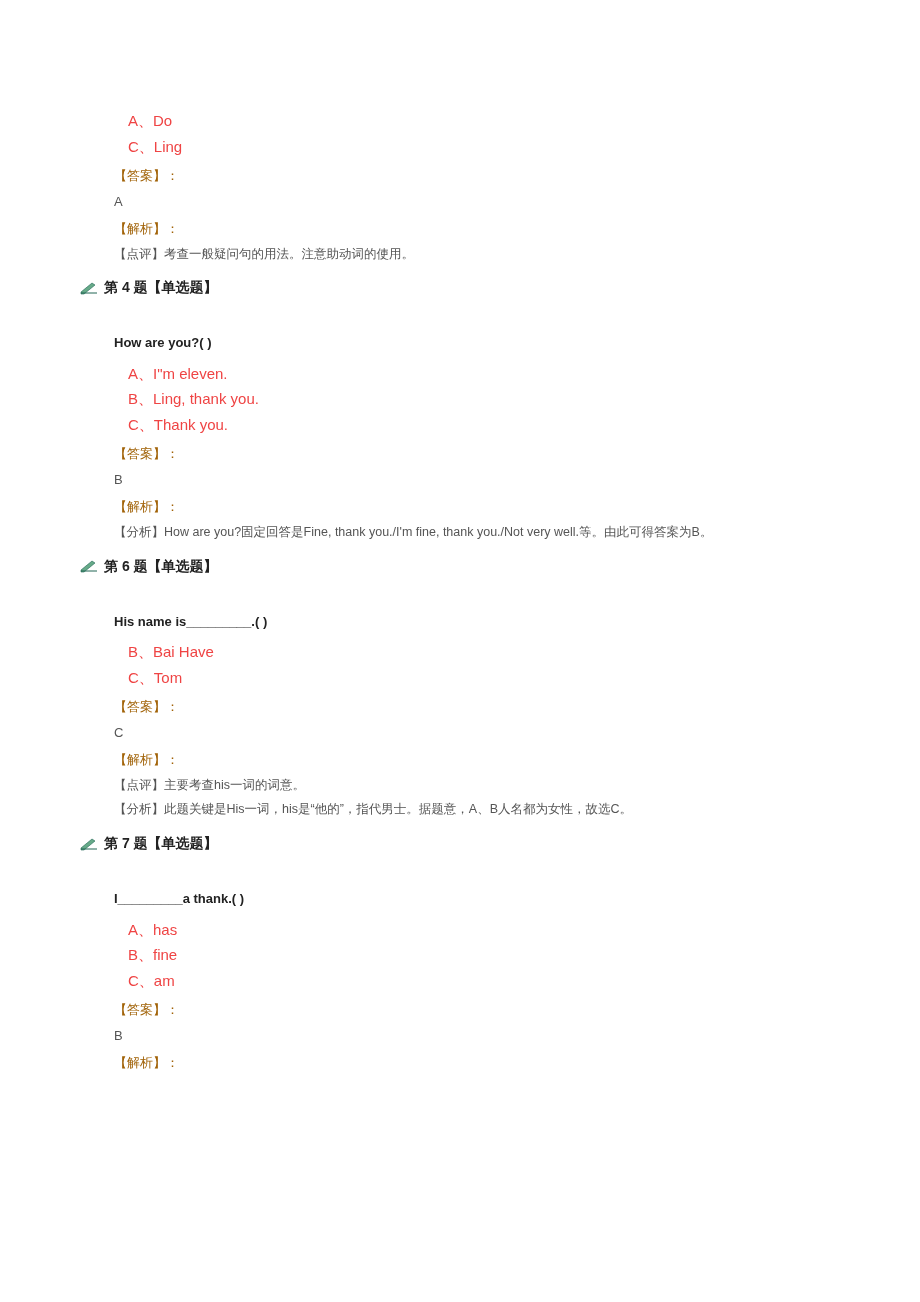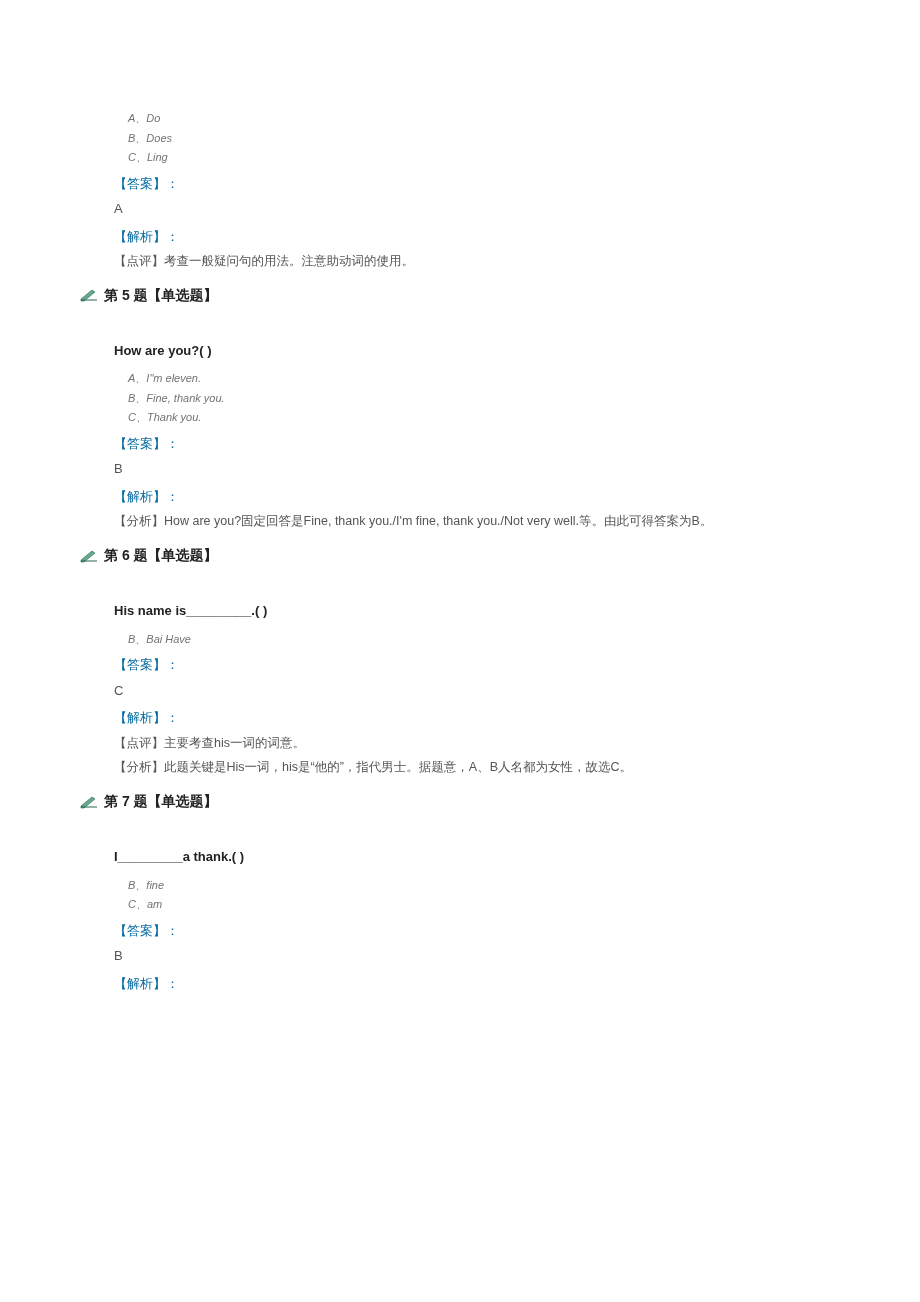--- a/index.html
+++ b/index.html
@@ -6,29 +6,28 @@
   body {
     font-family: "Microsoft YaHei", "SimSun", Arial, sans-serif;
     width: 920px;
     background: #fff;
     padding: 110px 70px 60px 70px;
     color: #333;
     line-height: 1.5;
   }
   .indent { padding-left: 44px; }
   .option {
-    font-size: 11px;
-    color: #737373;
+    font-size: 15px;
+    color: #ef4444;
     margin-bottom: 3px;
     padding-left: 14px;
-    font-style: italic;
   }
   .label-answer, .label-analysis {
     font-size: 13px;
-    color: #0369a1;
+    color: #a16207;
     margin-top: 8px;
     margin-bottom: 6px;
   }
   .answer-value {
     font-size: 13px;
     color: #555;
     margin-top: 6px;
     margin-bottom: 6px;
   }
   .analysis-text {
@@ -57,43 +56,42 @@
     margin-bottom: 10px;
     margin-top: 35px;
   }
   .pencil-icon svg { display: block; }
 </style>
 </head>
 <body>
 
 <div class="indent">
   <div class="option">A、Do</div>
-  <div class="option">B、Does</div>
   <div class="option">C、Ling</div>
   <div class="label-answer">【答案】：</div>
 </div>
 <div class="answer-value" style="padding-left:44px;">A</div>
 <div class="indent">
   <div class="label-analysis">【解析】：</div>
   <div class="analysis-text">【点评】考查一般疑问句的用法。注意助动词的使用。</div>
 </div>
 
 <div class="q-header">
   <span class="pencil-icon">
     <svg width="18" height="14" viewBox="0 0 18 14">
         <path d="M1 11 L12 2 L15 4 L4 13 L1 13 Z" fill="#6a8" stroke="#265" stroke-width="0.6"></path>
         <path d="M1 12 L17 12" stroke="#265" stroke-width="1"></path>
       </svg>
   </span>
-  <span class="title">第 5 题【单选题】</span>
+  <span class="title">第 4 题【单选题】</span>
 </div>
 <div class="q-stem">How are you?(       )</div>
 <div class="indent">
   <div class="option">A、I"m eleven.</div>
-  <div class="option">B、Fine, thank you.</div>
+  <div class="option">B、Ling, thank you.</div>
   <div class="option">C、Thank you.</div>
   <div class="label-answer">【答案】：</div>
 </div>
 <div class="answer-value" style="padding-left:44px;">B</div>
 <div class="indent">
   <div class="label-analysis">【解析】：</div>
   <div class="analysis-text">【分析】How are you?固定回答是Fine, thank you./I'm fine, thank you./Not very well.等。由此可得答案为B。</div>
 </div>
 
 <div class="q-header">
@@ -101,40 +99,42 @@
     <svg width="18" height="14" viewBox="0 0 18 14">
         <path d="M1 11 L12 2 L15 4 L4 13 L1 13 Z" fill="#6a8" stroke="#265" stroke-width="0.6"></path>
         <path d="M1 12 L17 12" stroke="#265" stroke-width="1"></path>
       </svg>
   </span>
   <span class="title">第 6 题【单选题】</span>
 </div>
 <div class="q-stem">His name is_________.(       )</div>
 <div class="indent">
   <div class="option">B、Bai Have</div>
+  <div class="option">C、Tom</div>
   <div class="label-answer">【答案】：</div>
 </div>
 <div class="answer-value" style="padding-left:44px;">C</div>
 <div class="indent">
   <div class="label-analysis">【解析】：</div>
   <div class="analysis-text">【点评】主要考查his一词的词意。</div>
   <div class="analysis-text">【分析】此题关键是His一词，his是“他的”，指代男士。据题意，A、B人名都为女性，故选C。</div>
 </div>
 
 <div class="q-header">
   <span class="pencil-icon">
     <svg width="18" height="14" viewBox="0 0 18 14">
         <path d="M1 11 L12 2 L15 4 L4 13 L1 13 Z" fill="#6a8" stroke="#265" stroke-width="0.6"></path>
         <path d="M1 12 L17 12" stroke="#265" stroke-width="1"></path>
       </svg>
   </span>
   <span class="title">第 7 题【单选题】</span>
 </div>
 <div class="q-stem">I_________a thank.(       )</div>
 <div class="indent">
+  <div class="option">A、has</div>
   <div class="option">B、fine</div>
   <div class="option">C、am</div>
   <div class="label-answer">【答案】：</div>
 </div>
 <div class="answer-value" style="padding-left:44px;">B</div>
 <div class="indent">
   <div class="label-analysis">【解析】：</div>
 </div>
 
 </body></html>

